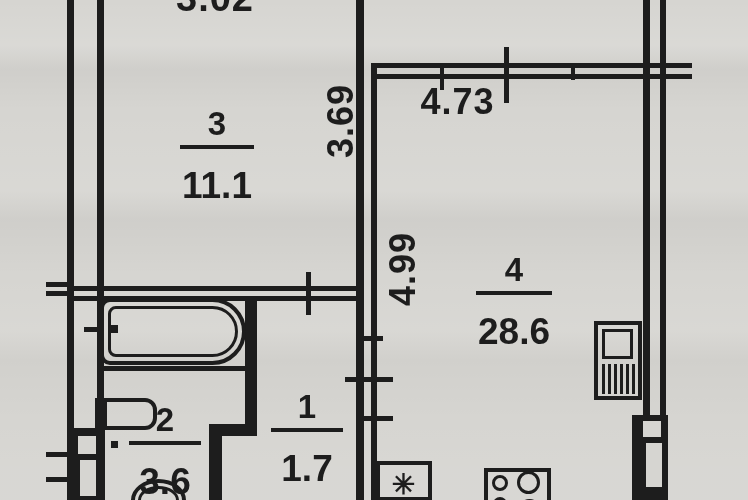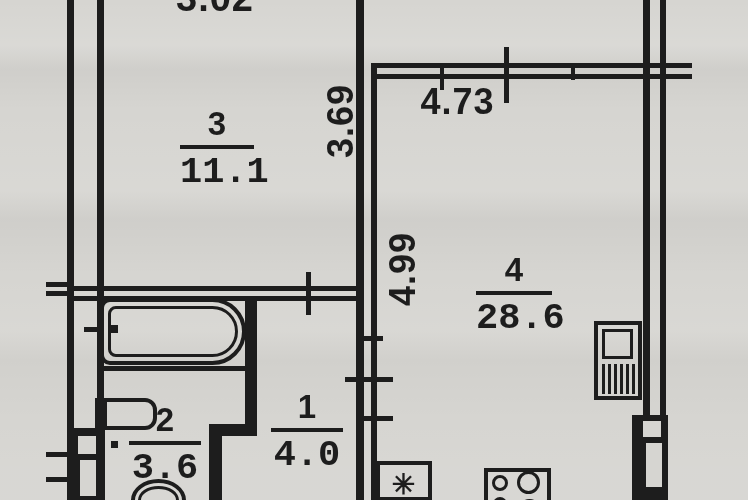--- a/index.html
+++ b/index.html
@@ -30,21 +30,21 @@
   }
   .w{position:absolute;background:#1d1d1d;}
   .outline{position:absolute;border:4px solid #1d1d1d;box-sizing:border-box;background:transparent;}
   .thin{border-width:3px;}
   .white{position:absolute;background:#d6d5d1;}
   .txt{position:absolute;font-weight:bold;letter-spacing:1px;white-space:nowrap;}
   .dim{font-size:36px;text-align:center;}
   .rot{transform:rotate(-90deg);transform-origin:50% 50%;}
   .rlabel{position:absolute;text-align:center;}
   .rnum{font-size:33px;font-weight:bold;line-height:36px;border-bottom:4px solid #1d1d1d;padding-bottom:3px;}
-  .rarea{font-size:37px;font-weight:bold;line-height:42px;padding-top:2px;font-family:Liberation Mono, monospace;}
+  .rarea{font-size:37px;font-weight:bold;line-height:42px;padding-top:16px;}
   .circle{border-radius:50%;}
 </style>
 </head>
 <body>
 
 <div id="stage">
 
   <div class="w" style="left:67px;top:0;width:7px;height:500px;"></div>
   <div class="w" style="left:97px;top:0;width:7px;height:500px;"></div>
 
@@ -126,21 +126,21 @@
     <div class="rarea">28.6</div>
   </div>
 
   <div class="rlabel" style="left:129px;top:402px;width:72px;">
     <div class="rnum">2</div>
     <div class="rarea">3.6</div>
   </div>
 
   <div class="rlabel" style="left:271px;top:389px;width:72px;">
     <div class="rnum">1</div>
-    <div class="rarea">4.0</div>
+    <div class="rarea">1.7</div>
   </div>
 
   <div class="txt dim" style="left:165px;top:-23px;width:100px;font-size:38px;">3.02</div>
 
   <div class="txt dim" style="left:410px;top:81px;width:95px;">4.73</div>
 
   <div class="txt dim rot" style="left:296px;top:103px;width:90px;height:36px;line-height:36px;">3.69</div>
 
   <div class="txt dim rot" style="left:358px;top:251px;width:90px;height:36px;line-height:36px;">4.99</div>
 

